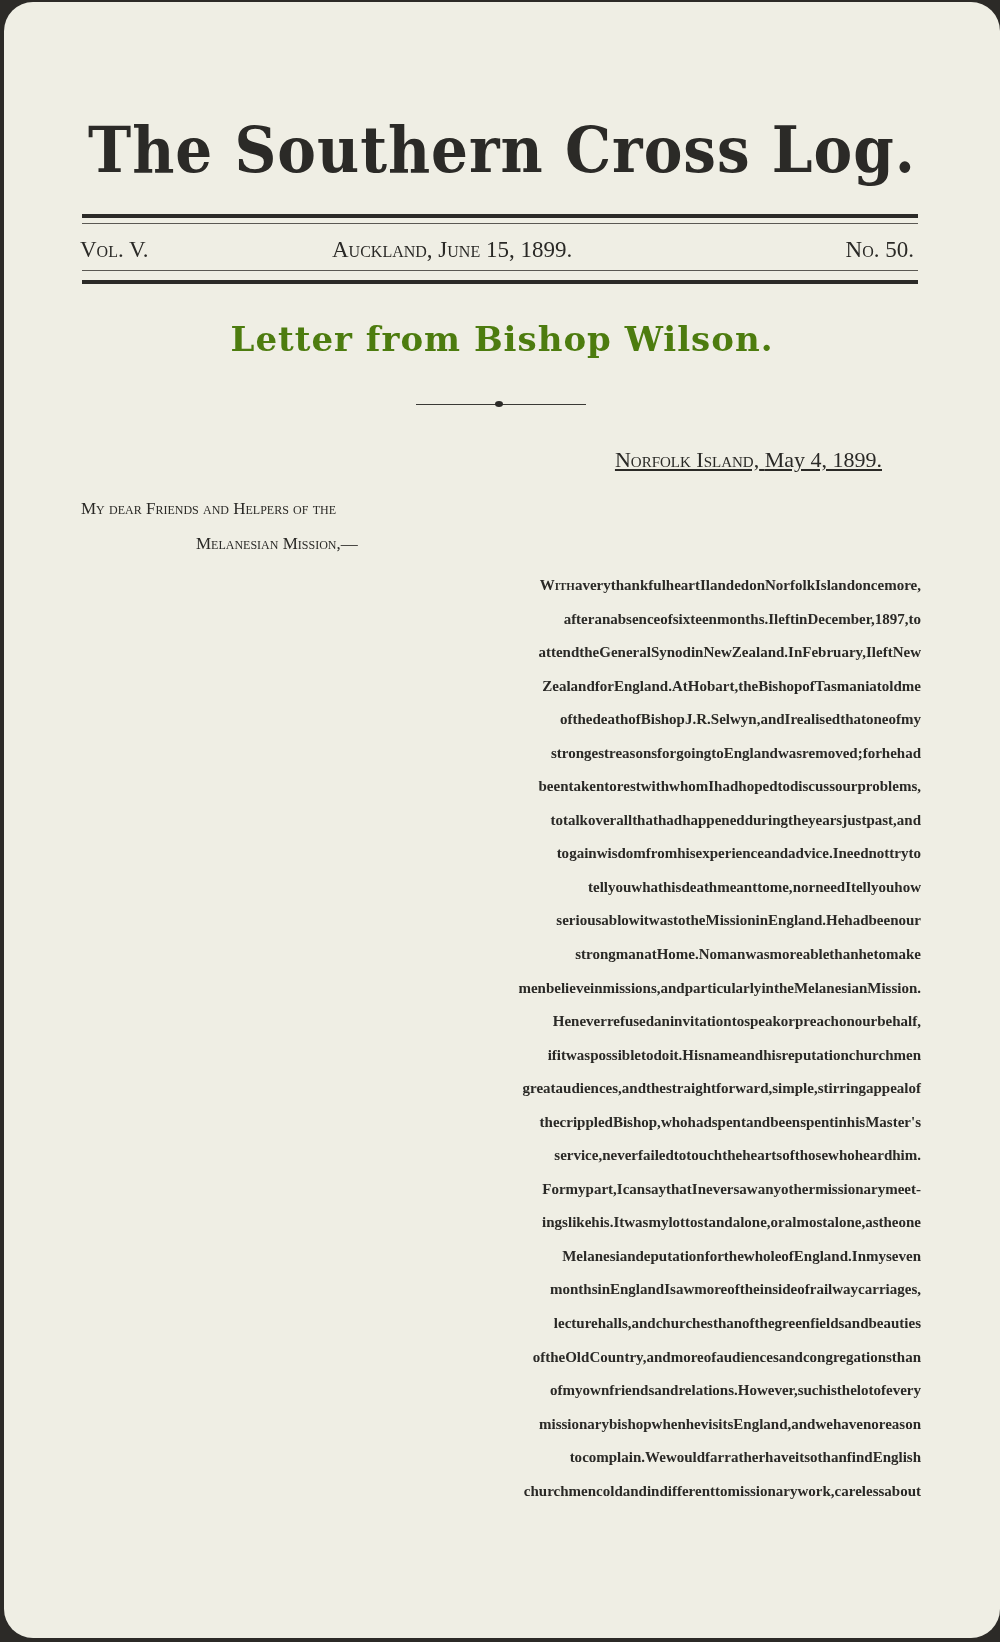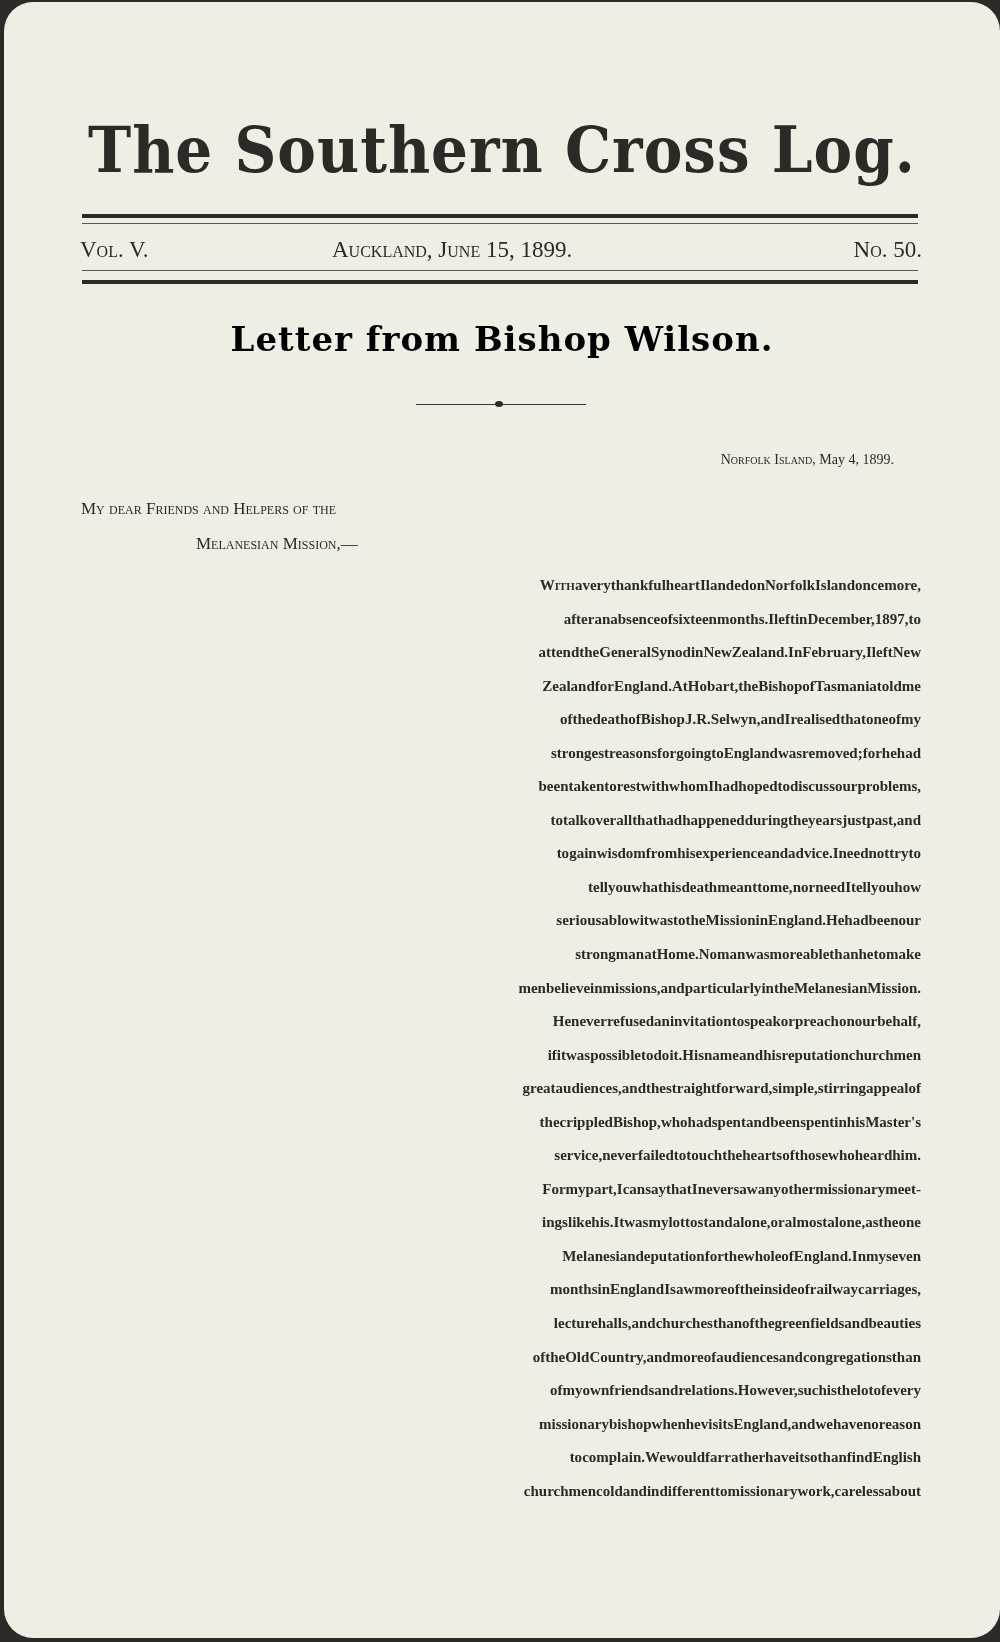--- a/index.html
+++ b/index.html
@@ -25,36 +25,36 @@
   .r2 { top: 221px; height: 1px; background: #5a5853; }
   .r3 { top: 268px; height: 1px; background: #5a5853; }
   .r4 { top: 278px; height: 4px; }
   .infoline {
     position: absolute; left: 76px; top: 232px; width: 842px; height: 32px;
     font-size: 23px; line-height: 32px;
   }
   .infoline span { position: absolute; top: 0; font-variant: small-caps; }
   .info-vol { left: 0; }
   .info-place { left: 252px; }
-  .info-no { right: 0; margin-left: 36px; }
+  .info-no { right: 8px; margin-left: 36px; }
   .subtitle {
     position: absolute; left: 0; top: 312px; width: 996px; text-align: center;
     font-family: "DejaVu Serif", serif; font-weight: bold;
-    font-size: 34px; line-height: 50px; color: #000000; letter-spacing: 1px;
+    font-size: 34px; line-height: 50px; color: #4d7c0f; letter-spacing: 1px;
   }
   .ornament {
     position: absolute; left: 412px; top: 398px; width: 170px; height: 10px;
   }
   .ornament .line { position: absolute; top: 4px; height: 1px; width: 170px; background: #3a3935; }
   .ornament .dot {
     position: absolute; left: 79px; top: 1px; width: 8px; height: 6px;
     background: #2b2a27; border-radius: 50%;
   }
   .dateline {
-    position: absolute; right: 106px; top: 443px; font-size: 14px; line-height: 30px;
+    position: absolute; right: 118px; top: 443px; font-size: 22px; line-height: 30px; text-decoration: underline;
   }
   .sc { font-variant: small-caps; }
   .salutation {
     position: absolute; left: 77px; top: 489px; font-size: 17px; line-height: 35px;
     font-variant: small-caps;
   }
   .salutation .l2 { padding-left: 115px; }
   .body-text {
     position: absolute; left: 77px; top: 567px; width: 840px;
   }

